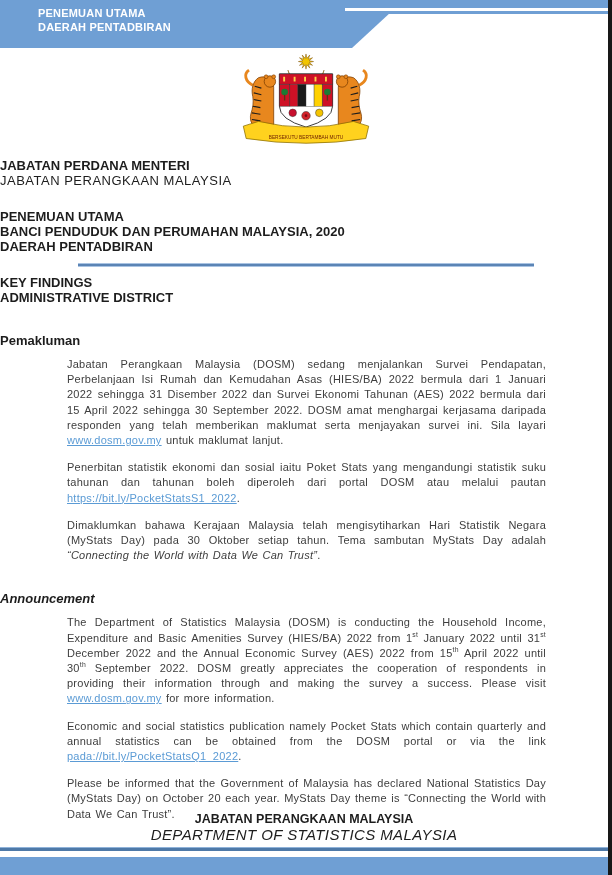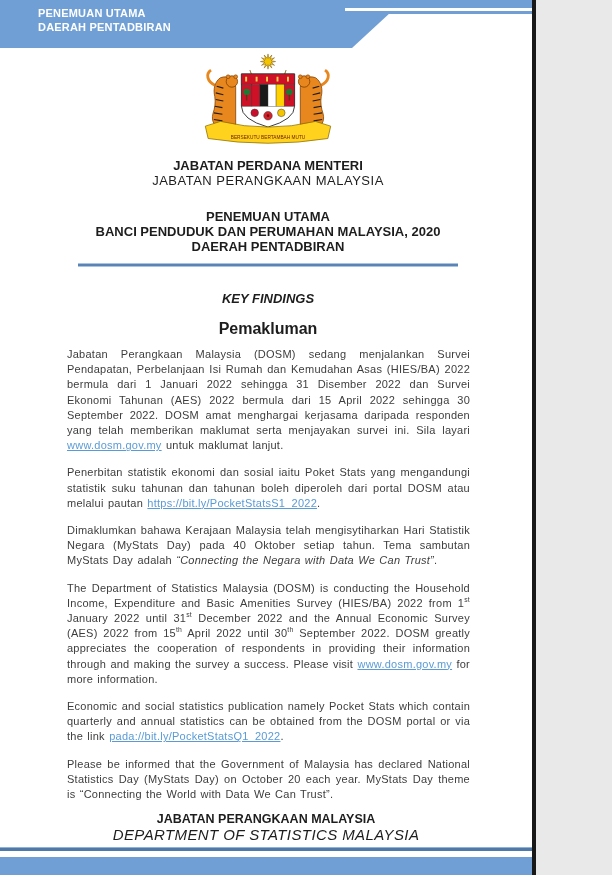--- a/index.html
+++ b/index.html
@@ -1,45 +1,45 @@
 <!DOCTYPE html>
 <html><head>
 <meta charset="utf-8">
 <style>
   html,body { margin:0; padding:0; background:#e9e9e9; }
   .page {
-    position:relative; width:536px; height:875px; background:#ffffff;
+    position:relative; width:612px; height:875px; background:#ffffff;
     overflow:hidden; font-family:"Liberation Sans", sans-serif; color:#3d3d3d;
   }
   
   .edge-right { position:absolute; top:0; right:0; width:4px; height:100%; background:#181818; z-index:9; }
 
   
   .banner { position:relative; height:48px; }
   .banner-shape { position:absolute; left:0; top:0; width:404px; height:48px; background:#6f9fd4;
     clip-path:polygon(0 0, 100% 0, calc(100% - 52px) 100%, 0 100%); }
   .stripe-thick { position:absolute; top:0;  left:386px; right:0; height:8px;  background:#6f9fd4; }
   .stripe-white { position:absolute; top:8px; left:345px; right:0; height:3px; background:#ffffff; z-index:2; }
   .stripe-thin  { position:absolute; top:11px; left:345px; right:0; height:3px; background:#6f9fd4; z-index:2; }
   .banner-text { position:absolute; top:7px; left:38px; z-index:3; color:#ffffff;
     font-size:11px; font-weight:bold; line-height:13.5px; letter-spacing:0.2px; }
 
   
   .crest-wrap { margin-top:5px; text-align:center; height:96px; }
 
   
-  .center { text-align:center; }
+  .center { text-align:left; }
   .org-block { margin-top:9px; line-height:15px; }
   .org-line1 { font-weight:bold; font-size:13px; color:#1d1d1d; }
   .org-line2 { font-size:13px; letter-spacing:0.5px; color:#1d1d1d; }
   .title-block { margin-top:21px; font-weight:bold; font-size:13px; line-height:15px; color:#1d1d1d; }
   .divider { height:4px; margin:9px 78px 0 78px;
     background:linear-gradient(to bottom, #a9c3e2 0 1px, #5b84b5 1px 3px, #a9c3e2 3px 4px); }
-  .title-en { margin-top:24px; font-style:italic; }
-  .section-heading { margin-top:14px; font-weight:bold; font-size:16px; color:#1d1d1d; }
+  .title-en { margin-top:8px; }
+  .section-heading { margin-top:28px; font-weight:bold; font-size:13px; color:#1d1d1d; }
   .section-heading.italic { font-style:italic; }
 
   
   .para { margin:9px 66px 0 67px; text-align:justify; font-size:11px; line-height:15.2px;
     letter-spacing:0.25px; word-spacing:1px; color:#3d3d3d; }
   .para + .para { margin-top:12px; }
   .para.italic { }
   .para a.link { color:#5b9bd5; text-decoration:underline; }
   .para sup { font-size:0.62em; line-height:0; }
   .para em { font-style:italic; }
@@ -128,27 +128,29 @@
   <div class="title-block center">
     <div>PENEMUAN UTAMA</div>
     <div>BANCI PENDUDUK DAN PERUMAHAN MALAYSIA, 2020</div>
     <div>DAERAH PENTADBIRAN</div>
   </div>
 
   <div class="divider"></div>
 
   <div class="title-block title-en center">
     <div>KEY FINDINGS</div>
+    <div>ADMINISTRATIVE DISTRICT</div>
   </div>
 
   <div class="section-heading center">Pemakluman</div>
   <p class="para"><span>Jabatan Perangkaan Malaysia (DOSM) sedang menjalankan Survei Pendapatan, Perbelanjaan Isi Rumah dan Kemudahan Asas (HIES/BA) 2022 bermula dari 1 Januari 2022 sehingga 31 Disember 2022 dan Survei Ekonomi Tahunan (AES) 2022 bermula dari 15 April 2022 sehingga 30 September 2022. DOSM amat menghargai kerjasama daripada responden yang telah memberikan maklumat serta menjayakan survei ini. Sila layari </span><a href="#" class="link">www.dosm.gov.my</a><span> untuk maklumat lanjut.</span></p>
   <p class="para"><span>Penerbitan statistik ekonomi dan sosial iaitu Poket Stats yang mengandungi statistik suku tahunan dan tahunan boleh diperoleh dari portal DOSM atau melalui pautan </span><a href="#" class="link">https://bit.ly/PocketStatsS1_2022</a><span>.</span></p>
-  <p class="para"><span>Dimaklumkan bahawa Kerajaan Malaysia telah mengisytiharkan Hari Statistik Negara (MyStats Day) pada 40 Oktober setiap tahun. Tema sambutan MyStats Day adalah </span><em>“Connecting the Negara with Data We Can Trust”</em><span>.</span></p>
+  <p class="para"><span>Dimaklumkan bahawa Kerajaan Malaysia telah mengisytiharkan Hari Statistik Negara (MyStats Day) pada 30 Oktober setiap tahun. Tema sambutan MyStats Day adalah </span><em>“Connecting the World with Data We Can Trust”</em><span>.</span></p>
 
+  <div class="section-heading italic center">Announcement</div>
   <p class="para italic"><span>The Department of Statistics Malaysia (DOSM) is conducting the Household Income, Expenditure and Basic Amenities Survey (HIES/BA) 2022 from 1</span><sup>st</sup><span> January 2022 until 31</span><sup>st</sup><span> December 2022 and the Annual Economic Survey (AES) 2022 from 15</span><sup>th</sup><span> April 2022 until 30</span><sup>th</sup><span> September 2022. DOSM greatly appreciates the cooperation of respondents in providing their information through and making the survey a success. Please visit </span><a href="#" class="link">www.dosm.gov.my</a><span> for more information.</span></p>
   <p class="para italic"><span>Economic and social statistics publication namely Pocket Stats which contain quarterly and annual statistics can be obtained from the DOSM portal or via the link </span><a href="#" class="link">pada://bit.ly/PocketStatsQ1_2022</a><span>.</span></p>
   <p class="para italic"><span>Please be informed that the Government of Malaysia has declared National Statistics Day (MyStats Day) on October 20 each year. MyStats Day theme is “Connecting the World with Data We Can Trust”.</span></p>
 
   <div class="footer-block">
     <div class="footer-line1">JABATAN PERANGKAAN MALAYSIA</div>
     <div class="footer-line2">DEPARTMENT OF STATISTICS MALAYSIA</div>
   </div>
   <div class="footer-rule"></div>
   <div class="footer-band"></div>

